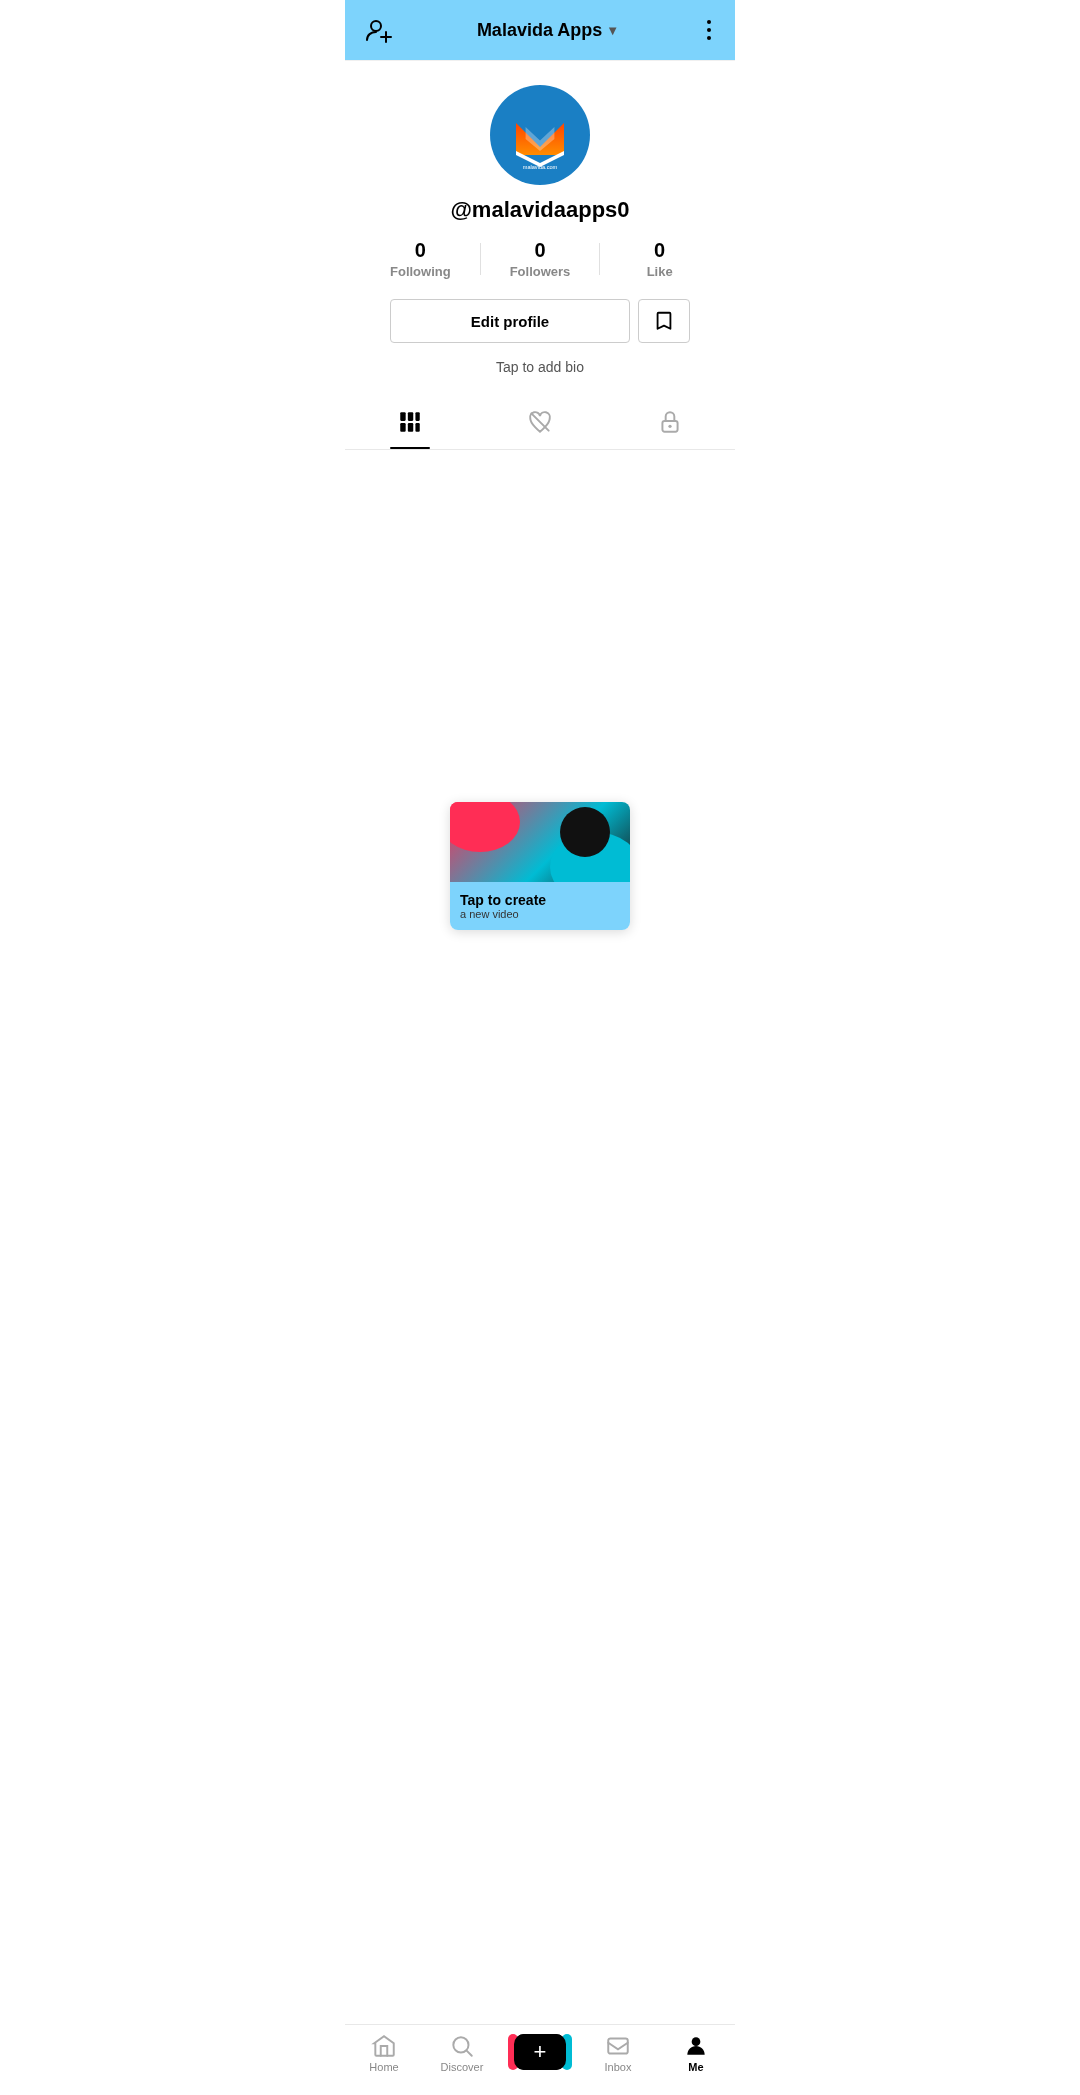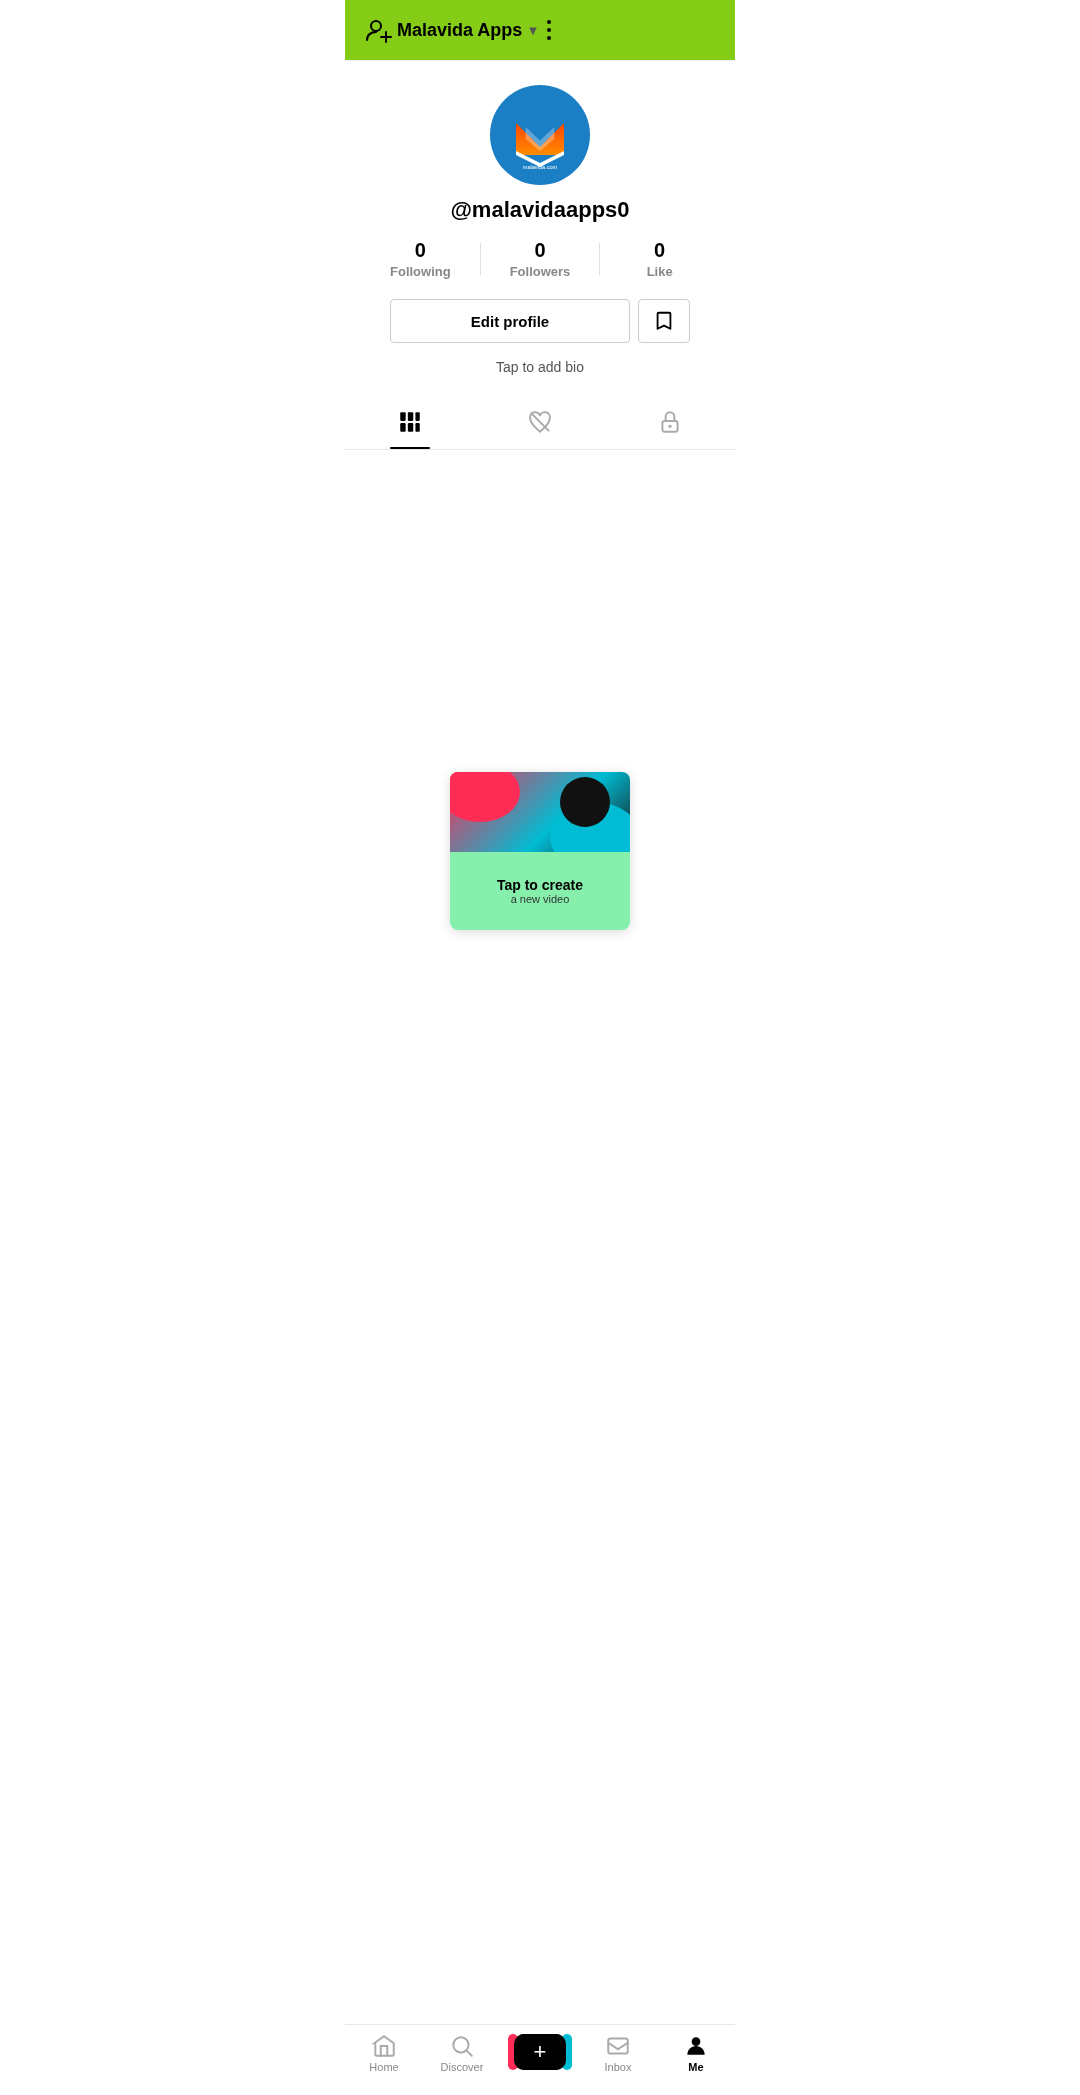--- a/index.html
+++ b/index.html
@@ -11,22 +11,23 @@
       margin: 0 auto;
       min-height: 756px;
       position: relative;
       overflow-x: hidden;
     }
 
     
     .header {
       display: flex;
       align-items: center;
+      justify-content: space-between;
       padding: 12px 16px;
-      background: #84cc16;
+      background: #7dd3fc;
       border-bottom: 1px solid #f0f0f0;
     }
     .header-title {
       font-size: 18px;
       font-weight: 700;
       display: flex;
       align-items: center;
       gap: 4px;
     }
     .icon-btn {
@@ -210,23 +211,23 @@
       bottom: -20px; right: -10px;
     }
     .blob3 {
       position: absolute;
       width: 50px; height: 50px;
       background: #111;
       border-radius: 50%;
       top: 5px; right: 20px;
     }
     .create-video-body {
-      padding: 25px;
-      text-align: center;
-      background: #86efac;
+      padding: 10px;
+      text-align: left;
+      background: #7dd3fc;
     }
     .create-video-title {
       font-size: 14px;
       font-weight: 600;
       color: #000;
     }
     .create-video-sub {
       font-size: 11px;
       color: #333;
     }

